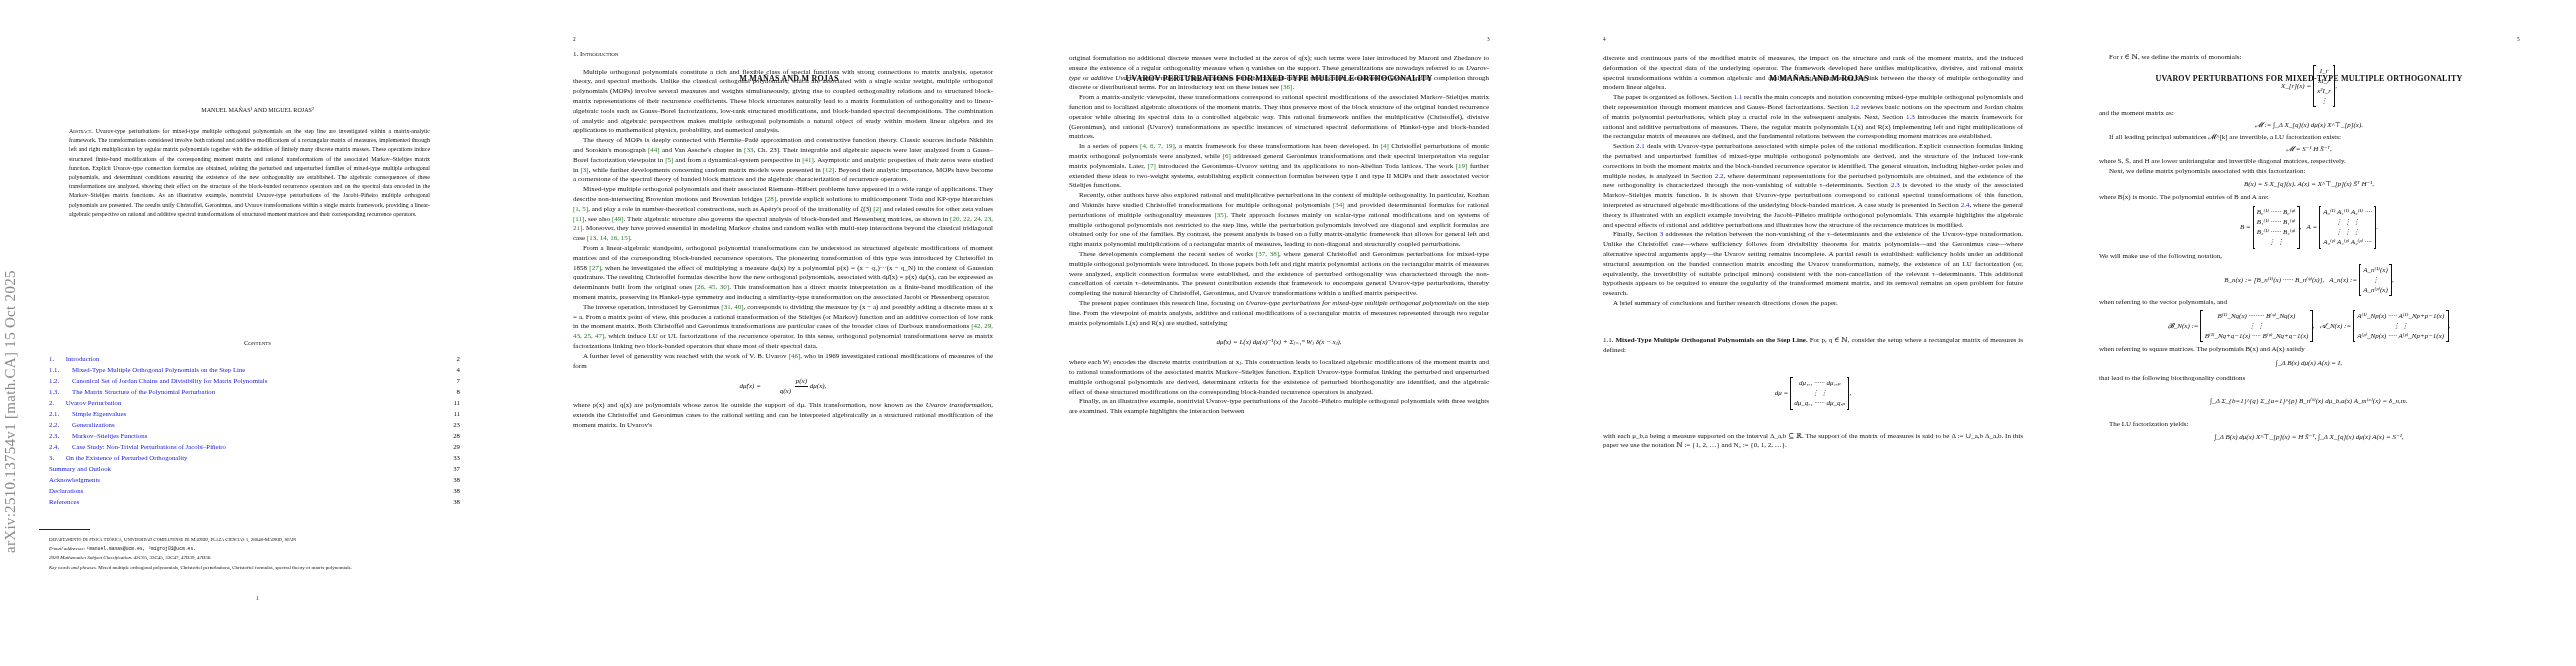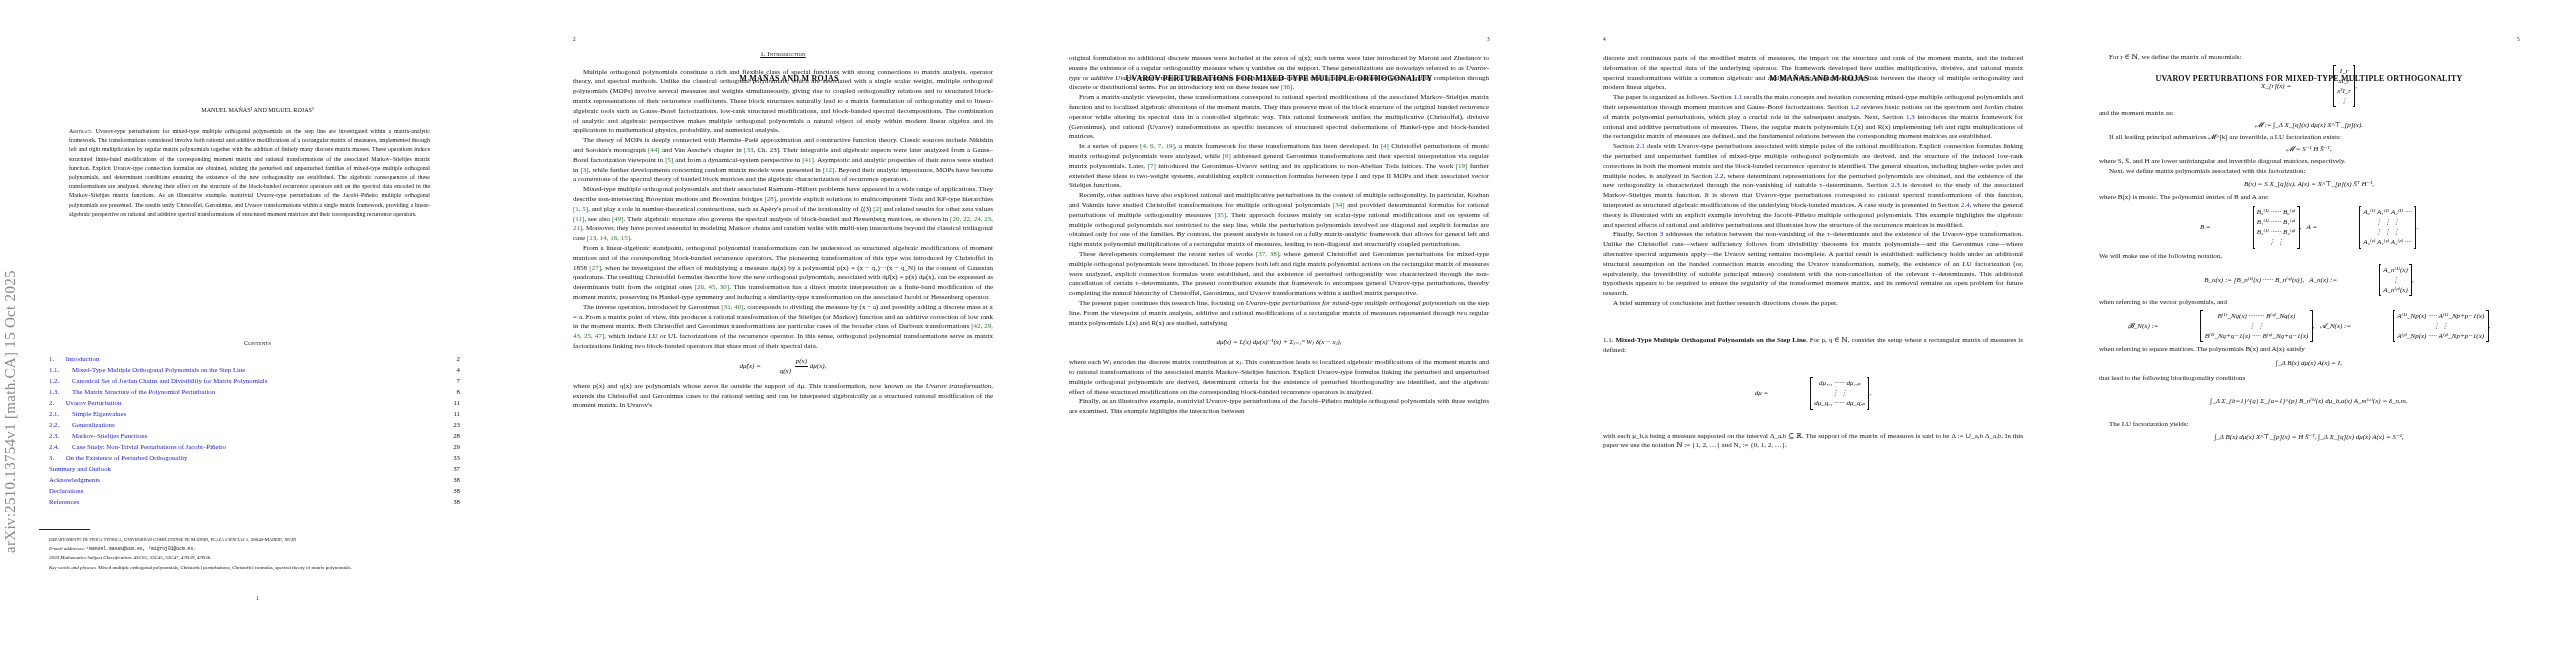--- a/index.html
+++ b/index.html
@@ -36,30 +36,30 @@
   .toc-row.l1 .n { width: 16.7px; }
   .toc-row.l2 .n { width: 23px; }
   .footrule { position: absolute; top: 529px; left: 39px; width: 51px; border-top: 0.6px solid #222; }
   .foot { position: absolute; top: 535px; left: 39px; width: 422px; font-size: 5px; line-height: 9.2px; }
   .foot div { text-indent: 10px; }
   .foot .mono { font-family: "Liberation Mono", monospace; font-size: 4.7px; }
   .pnum { position: absolute; top: 595px; left: 0; width: 515px; text-align: center; font-size: 5.6px; }
   .arxiv { position: absolute; left: 2.2px; top: 553px; transform-origin: left top; transform: rotate(-90deg);
            font-family: "Liberation Serif", serif; font-size: 15px; color: #8a8a8a; white-space: nowrap; letter-spacing: 0.3px; }
 
-  .sect-h { text-align: center; text-indent: 0; font-size: 7px; margin: 0 0 7.8px 0; text-decoration: underline; }
+  .sect-h { text-indent: 0; font-size: 7px; margin: 0 0 7.8px 0; }
   .subsec { text-indent: 0; }
   .subsec b { font-weight: bold; }
 
   
   .frac { display: inline-block; vertical-align: middle; text-align: center; }
   .frac span { display: block; line-height: 9px; }
   .frac .num { border-bottom: 0.6px solid #111; padding: 0 1.1px; margin-left: 32px; }
   .bmat { display: inline-block; vertical-align: middle; border-left: 0.7px solid #111; border-right: 0.7px solid #111;
-          padding: 1.1px 3.3px; position: relative; margin-left: 40px; }
+          padding: 1.1px 3.3px; position: relative; }
   .bmat::before, .bmat::after { content: ""; position: absolute; width: 2.2px; height: 100%; top: 0;
           border-top: 0.7px solid #111; border-bottom: 0.7px solid #111; box-sizing: border-box; }
   .bmat::before { left: -0.6px; }
   .bmat::after { right: -0.6px; }
   .bmat .row { display: block; line-height: 10px; white-space: nowrap; }
 </style>
 </head>
 <body>
 
 <div class="pages">
@@ -143,20 +143,21 @@
   <div class="page even">
     <div class="runhead num">2</div>
     <div class="runhead title">M MAÑAS AND M ROJAS</div>
     <div class="text" style="top:50px">
       <div class="sect-h sc">1. Introduction</div>
       <p>Multiple orthogonal polynomials constitute a rich and flexible class of special functions with strong connections to matrix analysis, operator theory, and spectral methods. Unlike the classical orthogonal polynomials, which are associated with a single scalar weight, multiple orthogonal polynomials (MOPs) involve several measures and weights simultaneously, giving rise to coupled orthogonality relations and to structured block-matrix representations of their recurrence coefficients. These block structures naturally lead to a matrix formulation of orthogonality and to linear-algebraic tools such as Gauss–Borel factorizations, low-rank structured modifications, and block-banded spectral decompositions. The combination of analytic and algebraic perspectives makes multiple orthogonal polynomials a natural object of study within modern linear algebra and its applications to mathematical physics, probability, and numerical analysis.</p>
       <p><span>The theory of MOPs is deeply connected with Hermite–Padé approximation and constructive function theory. Classic sources include Nikishin and Sorokin's monograph </span><span class="cite">[44]</span><span> and Van Assche's chapter in </span><span class="cite">[33</span><span>, Ch. 23]. Their integrable and algebraic aspects were later analyzed from a Gauss–Borel factorization viewpoint in </span><span class="cite">[5]</span><span> and from a dynamical-system perspective in </span><span class="cite">[41]</span><span>. Asymptotic and analytic properties of their zeros were studied in </span><span class="cite">[3]</span><span>, while further developments concerning random matrix models were presented in </span><span class="cite">[12]</span><span>. Beyond their analytic importance, MOPs have become a cornerstone of the spectral theory of banded block matrices and the algebraic characterization of recurrence operators.</span></p>
       <p><span>Mixed-type multiple orthogonal polynomials and their associated Riemann–Hilbert problems have appeared in a wide range of applications. They describe non-intersecting Brownian motions and Brownian bridges </span><span class="cite">[28]</span><span>, provide explicit solutions to multicomponent Toda and KP-type hierarchies </span><span class="cite">[1, 5]</span><span>, and play a role in number-theoretical constructions, such as Apéry's proof of the irrationality of ζ(3) </span><span class="cite">[2]</span><span> and related results for other zeta values </span><span class="cite">[11]</span><span>, see also </span><span class="cite">[49]</span><span>. Their algebraic structure also governs the spectral analysis of block-banded and Hessenberg matrices, as shown in </span><span class="cite">[20, 22, 24, 23, 21]</span><span>. Moreover, they have proved essential in modeling Markov chains and random walks with multi-step interactions beyond the classical tridiagonal case </span><span class="cite">[13, 14, 16, 15]</span><span>.</span></p>
       <p><span>From a linear-algebraic standpoint, orthogonal polynomial transformations can be understood as structured algebraic modifications of moment matrices and of the corresponding block-banded recurrence operators. The pioneering transformation of this type was introduced by Christoffel in 1858 </span><span class="cite">[27]</span><span>, when he investigated the effect of multiplying a measure dμ(x) by a polynomial p(x) = (x − q₁)···(x − q_N) in the context of Gaussian quadrature. The resulting Christoffel formulas describe how the new orthogonal polynomials, associated with dμ̂(x) = p(x) dμ(x), can be expressed as determinants built from the original ones </span><span class="cite">[26, 45, 30]</span><span>. This transformation has a direct matrix interpretation as a finite-band modification of the moment matrix, preserving its Hankel-type symmetry and inducing a similarity-type transformation on the associated Jacobi or Hessenberg operator.</span></p>
       <p><span>The inverse operation, introduced by Geronimus </span><span class="cite">[31, 40]</span><span>, corresponds to dividing the measure by (x − a) and possibly adding a discrete mass at x = a. From a matrix point of view, this produces a rational transformation of the Stieltjes (or Markov) function and an additive correction of low rank in the moment matrix. Both Christoffel and Geronimus transformations are particular cases of the broader class of Darboux transformations </span><span class="cite">[42, 29, 43, 25, 47]</span><span>, which induce LU or UL factorizations of the recurrence operator. In this sense, orthogonal polynomial transformations serve as matrix factorizations linking two block-banded operators that share most of their spectral data.</span></p>
+      <p><span>A further level of generality was reached with the work of V. B. Uvarov </span><span class="cite">[46]</span><span>, who in 1969 investigated rational modifications of measures of the form</span></p>
       <div class="eq">
         <span>dμ̂(x) =</span>
         <span class="frac"><span class="num">p(x)</span><span>q(x)</span></span>
         <span>dμ(x),</span>
       </div>
       <p class="noindent"><span>where p(x) and q(x) are polynomials whose zeros lie outside the support of dμ. This transformation, now known as the </span><em>Uvarov transformation</em><span>, extends the Christoffel and Geronimus cases to the rational setting and can be interpreted algebraically as a structured rational modification of the moment matrix. In Uvarov's</span></p>
     </div>
   </div>
 
   <div class="page odd">

